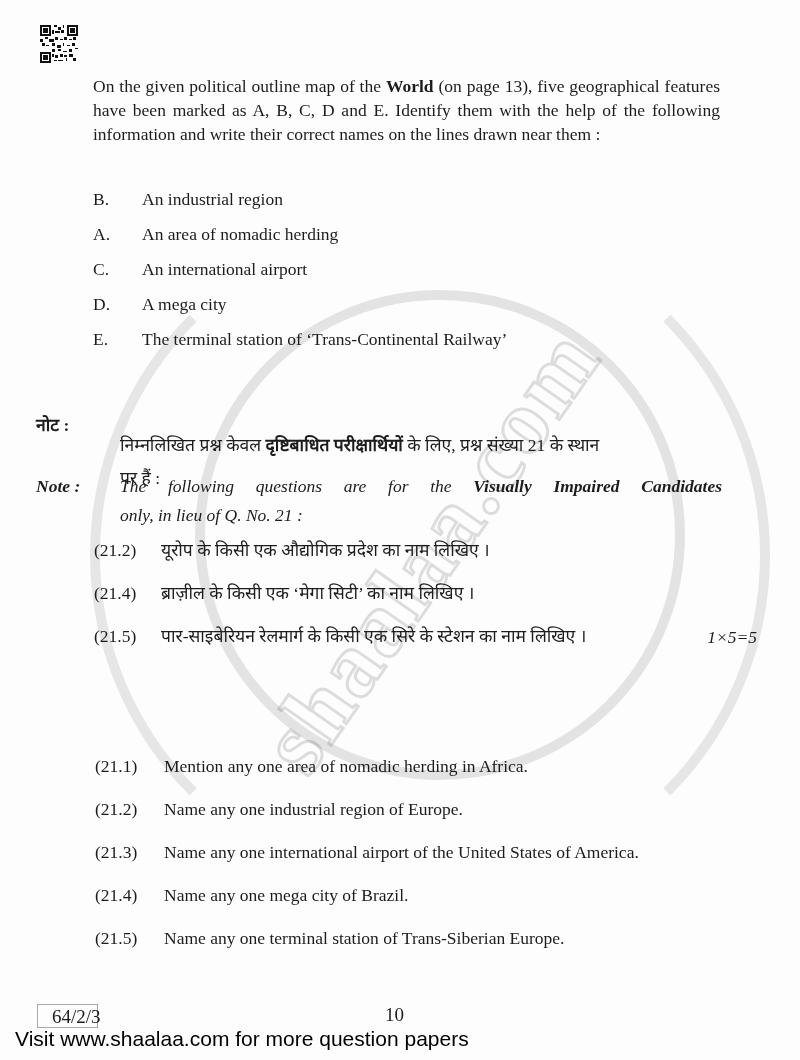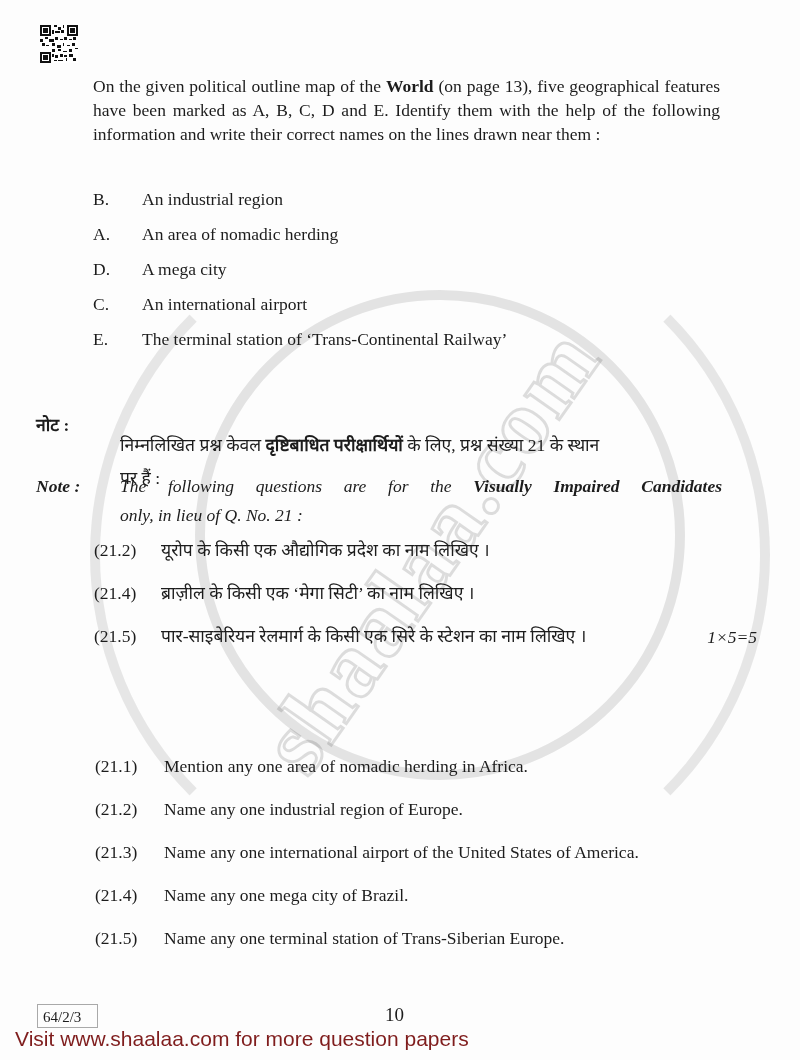--- a/index.html
+++ b/index.html
@@ -59,28 +59,28 @@
   .marks { position:absolute; right:0; top:1px; font-style:italic; white-space:nowrap; }
 
   .q-en { left:95px; top:753px; width:625px; }
   .q-en .q-row { line-height:27px; margin-bottom:16px; font-size:17.5px; display:flex; }
   .q-en .q-num { flex:0 0 69px; }
   .q-en .q-text { width:554px; text-align:justify; }
 
   
   .code-box {
     position:absolute; left:37px; top:1004px; width:61px; height:24px;
-    border:1px solid #a9a9a9; font-size:15px; line-height:24px; padding-left:5px;
+    border:1px solid #a9a9a9; font-size:19px; line-height:24px; padding-left:14px;
     box-sizing:border-box; background:transparent;
   }
   .page-num { position:absolute; left:385px; top:1004px; font-size:19px; }
   .promo {
     position:absolute; left:15px; top:1027px;
     font-family:"Liberation Sans", "DejaVu Sans", sans-serif;
-    font-size:21px; color:#7f1d1d; white-space:nowrap;
+    font-size:21px; color:#000000; white-space:nowrap;
   }
 </style>
 </head>
 <body>
 
 <div class="page">
 
   <svg class="qr" viewBox="0 0 25 25" shape-rendering="crispEdges" aria-hidden="true">
     <rect x="0" y="0" width="25" height="25" fill="#ffffff"></rect>
     <g fill="#111111">
@@ -137,22 +137,22 @@
 
   <div class="wm-ring-inner"></div>
   <div class="wm-ring-outer"></div>
   <div class="wm-text">shaalaa.com</div>
 
   <p class="intro"><span>On the given political outline map of the </span><b>World</b><span> (on page 13), five geographical features have been marked as A, B, C, D and E. Identify them with the help of the following information and write their correct names on the lines drawn near them :</span></p>
 
   <div class="features">
     <div class="feature-row"><span class="f-label">B.</span><span>An industrial region</span></div>
     <div class="feature-row"><span class="f-label">A.</span><span>An area of nomadic herding</span></div>
+    <div class="feature-row"><span class="f-label">C.</span><span>An international airport</span></div>
     <div class="feature-row"><span class="f-label">D.</span><span>A mega city</span></div>
-    <div class="feature-row"><span class="f-label">C.</span><span>An international airport</span></div>
     <div class="feature-row"><span class="f-label">E.</span><span>The terminal station of ‘Trans-Continental Railway’</span></div>
   </div>
 
   <div class="note-row note-hi">
     <span class="note-label">नोट :</span>
     <div class="note-body">
       <div class="line1"><span>निम्नलिखित प्रश्न केवल </span><b>दृष्टिबाधित परीक्षार्थियों</b><span> के लिए, प्रश्न संख्या  21  के स्थान</span></div>
       <div class="line2">पर हैं :</div>
     </div>
   </div>

